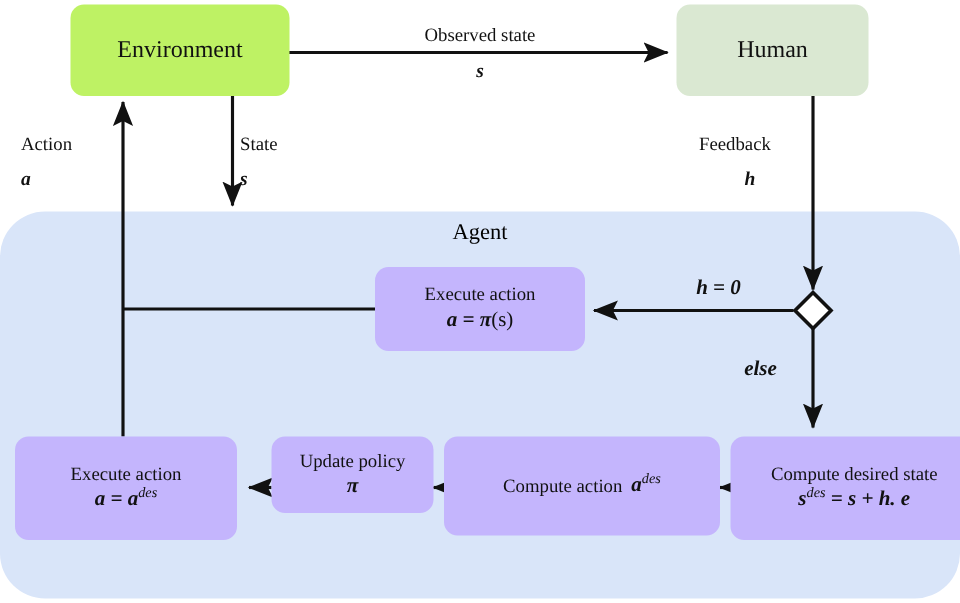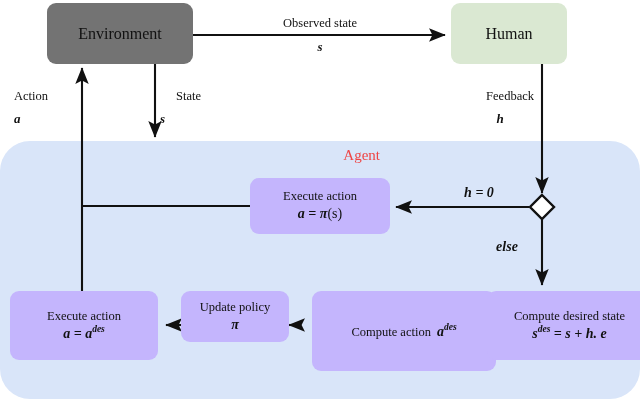--- a/index.html
+++ b/index.html
@@ -29,40 +29,40 @@
     box-sizing: border-box;
     display: flex;
     flex-direction: column;
     align-items: center;
     justify-content: center;
     text-align: center;
     line-height: 1.25;
     color: #111111;
   }
   .node-env {
-    background: #737373;
+    background: #bef264;
     border-radius: 9px;
   }
   .node-human {
     background: #dae8d2;
     border-radius: 9px;
   }
   .node-white {
     background: #c4b5fd;
     border-radius: 9px;
   }
   .agent-panel {
     position: absolute;
     background: #d9e5f9;
     border-radius: 30px;
   }
   .agent-label {
     position: absolute;
-    text-align: right;
-    color: #ef4444;
+    text-align: center;
+    color: #000000;
     font-size: 15px;
   }
   .edge-label {
     position: absolute;
     color: #111111;
     text-align: center;
     line-height: 1.35;
     white-space: nowrap;
   }
   .lbl-plain { font-size: 12.5px; }
@@ -76,21 +76,21 @@
   .body-txt-sm { font-size: 12px; white-space: nowrap; }
   .math {
     font-style: italic;
     font-weight: bold;
     font-size: 14px;
     white-space: nowrap;
   }
   .math sup {
     font-size: 0.68em;
     font-style: italic;
-    font-weight: bold;
+    font-weight: normal;
     vertical-align: super;
   }
   .math .upr { font-style: normal; font-weight: normal; }
   .row-inline { display: flex; align-items: baseline; gap: 6px; justify-content: center; }
 </style>
 </head>
 <body>
 
 <div id="diagram-root">
 
@@ -125,21 +125,21 @@
 
     <line x1="296" y1="325" x2="289" y2="325" stroke="#111111" stroke-width="2.1" marker-end="url(#arrow)"></line>
 
     <line x1="181" y1="325" x2="166" y2="325" stroke="#111111" stroke-width="2.1" marker-end="url(#arrow)"></line>
   </svg>
 
   <div class="node node-env title-lg" style="left:47px; top:3px; width:146px; height:61px;">
     <span>Environment</span>
   </div>
 
-  <div class="node node-human title-lg" style="left:451px; top:3px; width:116px; height:61px;">
+  <div class="node node-human title-lg" style="left:451px; top:3px; width:128px; height:61px;">
     <span>Human</span>
   </div>
 
   <div class="node node-white" style="left:250px; top:178px; width:140px; height:56px;">
     <span class="body-txt">Execute action</span>
     <span class="math">
       <span>a</span>
       <span>=</span>
       <span>π</span><span class="upr">(s)</span>
     </span>
@@ -152,44 +152,44 @@
       <span>=</span>
       <span>a</span><sup>des</sup>
     </span>
   </div>
 
   <div class="node node-white" style="left:181px; top:291px; width:108px; height:51px;">
     <span class="body-txt">Update policy</span>
     <span class="math">π</span>
   </div>
 
-  <div class="node node-white" style="left:296px; top:291px; width:184px; height:80px;margin-left:16px;">
+  <div class="node node-white" style="left:296px; top:291px; width:184px; height:66px;">
     <span class="body-txt row-inline">
       <span>Compute action</span>
       <span class="math"><span>a</span><sup>des</sup></span>
     </span>
   </div>
 
   <div class="node node-white" style="left:487px; top:291px; width:165px; height:69px;">
     <span class="body-txt">Compute desired state</span>
     <span class="math">
       <span>s</span><sup>des</sup>
       <span>= s + h. e</span>
     </span>
   </div>
 
   <div class="edge-label lbl-plain" style="left:250px; top:15px; width:140px;">Observed state</div>
   <div class="edge-label lbl-math" style="left:250px; top:38px; width:140px;">s</div>
 
-  <div class="edge-label lbl-plain" style="left:176px; top:88px; width:60px; text-align:left;">State</div>
+  <div class="edge-label lbl-plain" style="left:160px; top:88px; width:60px; text-align:left;">State</div>
   <div class="edge-label lbl-math" style="left:160px; top:110px; width:60px; text-align:left;">s</div>
 
   <div class="edge-label lbl-plain" style="left:14px; top:88px; width:62px; text-align:left;">Action</div>
   <div class="edge-label lbl-math" style="left:14px; top:110px; width:62px; text-align:left;">a</div>
 
-  <div class="edge-label lbl-plain" style="left:466px; top:88px; width:68px; text-align:right;">Feedback</div>
+  <div class="edge-label lbl-plain" style="left:466px; top:88px; width:68px; text-align:left;">Feedback</div>
   <div class="edge-label lbl-math" style="left:466px; top:110px; width:68px; text-align:center;">h</div>
 
   <div class="edge-label lbl-math" style="left:440px; top:184px; width:78px; text-align:center; font-size:14px;">h = 0</div>
 
   <div class="edge-label lbl-math" style="left:478px; top:238px; width:58px; text-align:center; font-size:14px;">else</div>
 
 </div>
 
 </body></html>

